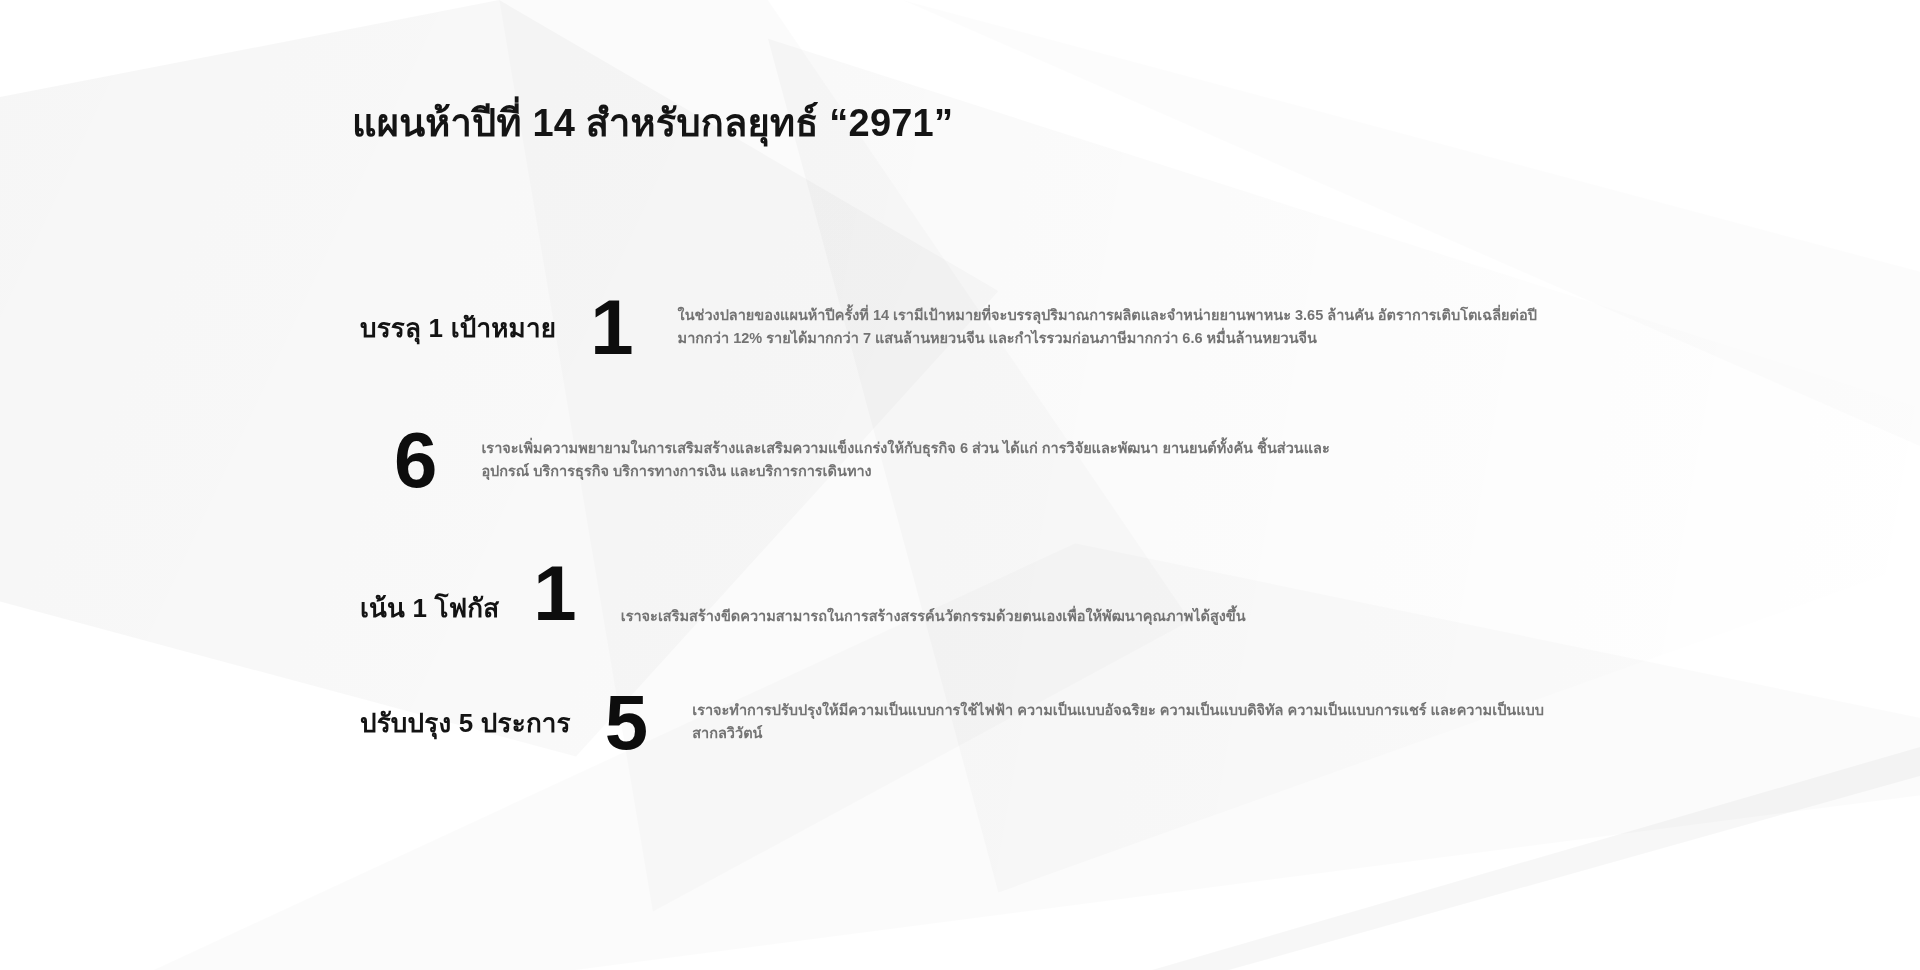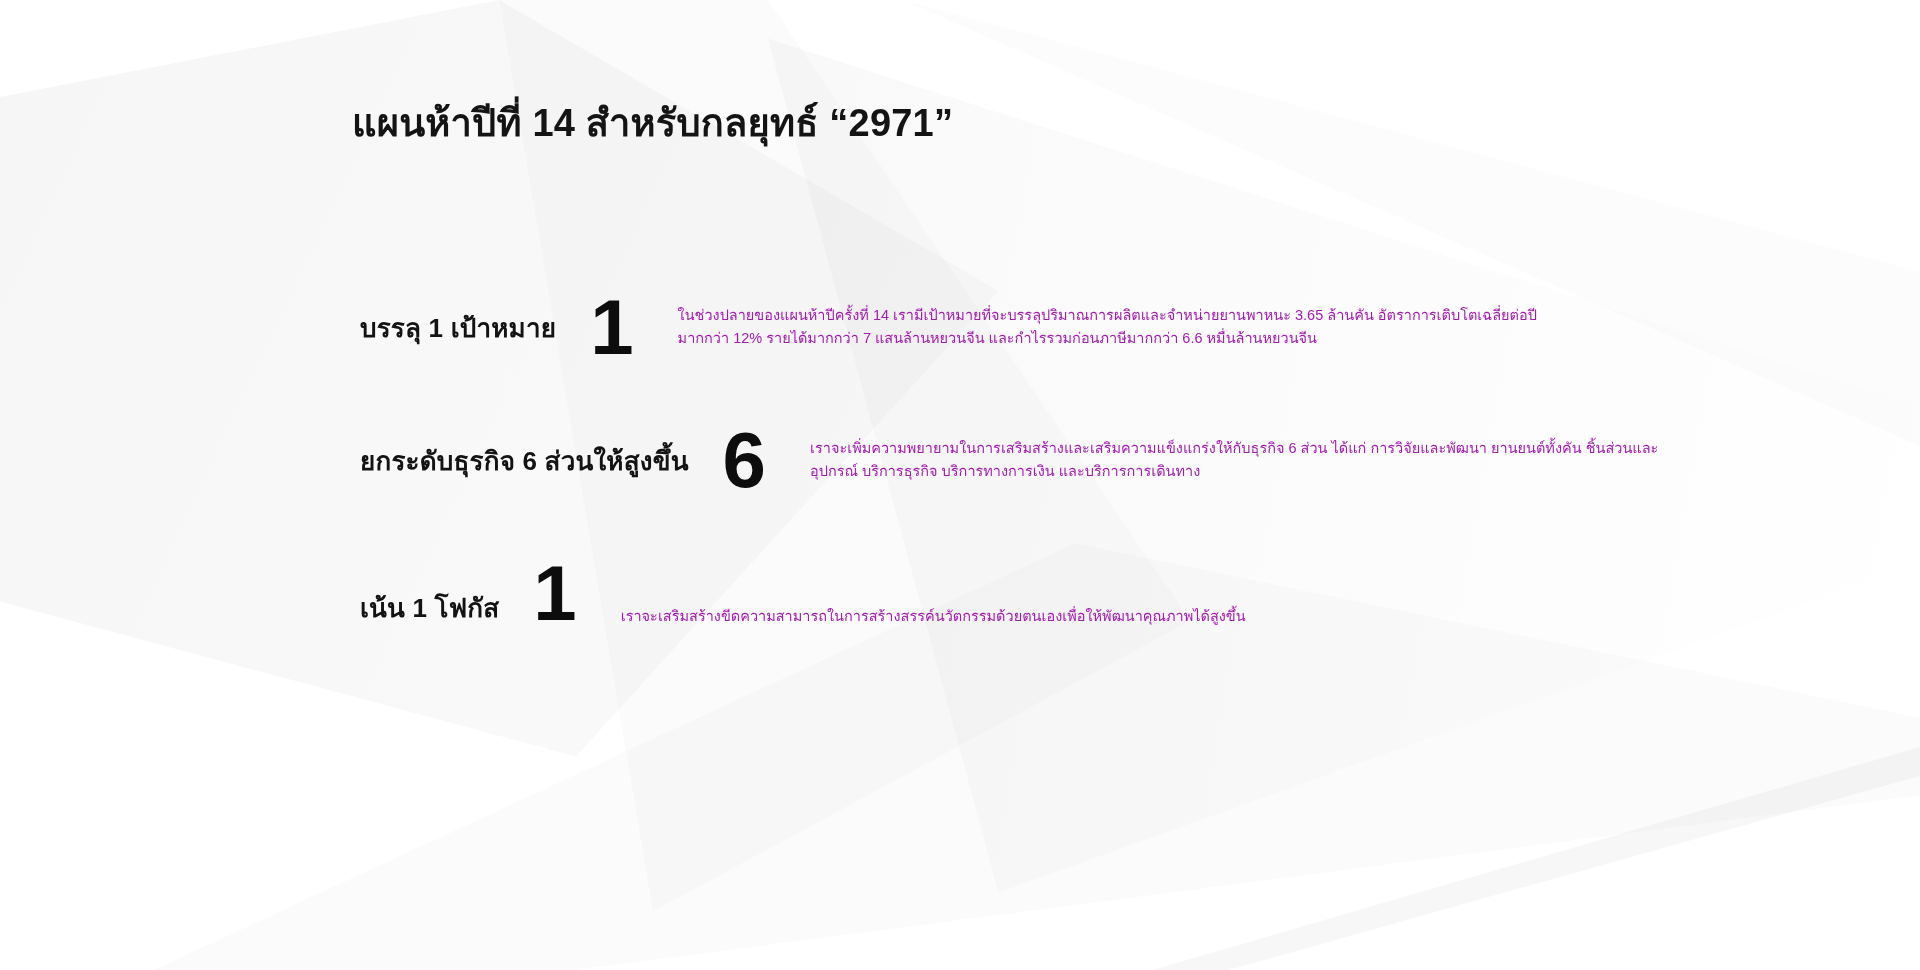--- a/index.html
+++ b/index.html
@@ -82,22 +82,22 @@
     color: #0d0d0d;
     line-height: 70px;
     margin-left: 34px;
     letter-spacing: -2px;
   }
   .row-desc {
     margin-left: 46px;
     max-width: 860px;
     font-size: 14.5px;
     line-height: 23px;
-    font-weight: 400;
-    color: #a21caf;
+    font-weight: 700;
+    color: #737373;
   }
 </style>
 </head>
 <body>
 
 <div class="slide">
 
   <div class="bg-layer">
     <div class="poly poly-1"></div>
     <div class="poly poly-2"></div>
@@ -109,25 +109,29 @@
 
   <h1 class="title">แผนห้าปีที่ 14 สำหรับกลยุทธ์ “2971”</h1>
 
   <div class="row row-1">
     <span class="row-label">บรรลุ 1 เป้าหมาย</span>
     <span class="row-number">1</span>
     <div class="row-desc">ในช่วงปลายของแผนห้าปีครั้งที่ 14 เรามีเป้าหมายที่จะบรรลุปริมาณการผลิตและจำหน่ายยานพาหนะ 3.65 ล้านคัน อัตราการเติบโตเฉลี่ยต่อปีมากกว่า 12% รายได้มากกว่า 7 แสนล้านหยวนจีน และกำไรรวมก่อนภาษีมากกว่า 6.6 หมื่นล้านหยวนจีน</div>
   </div>
 
   <div class="row row-2">
-    <span class="row-label">ยกระดับธุรกิจ 6 ส่วนให้สูงขึ้น</span>
     <span class="row-number">6</span>
     <div class="row-desc">เราจะเพิ่มความพยายามในการเสริมสร้างและเสริมความแข็งแกร่งให้กับธุรกิจ 6 ส่วน ได้แก่ การวิจัยและพัฒนา ยานยนต์ทั้งคัน ชิ้นส่วนและอุปกรณ์ บริการธุรกิจ บริการทางการเงิน และบริการการเดินทาง</div>
   </div>
 
   <div class="row row-3">
     <span class="row-label">เน้น 1 โฟกัส</span>
     <span class="row-number">1</span>
     <div class="row-desc">เราจะเสริมสร้างขีดความสามารถในการสร้างสรรค์นวัตกรรมด้วยตนเองเพื่อให้พัฒนาคุณภาพได้สูงขึ้น</div>
   </div>
 
+  <div class="row row-4">
+    <span class="row-label">ปรับปรุง 5 ประการ</span>
+    <span class="row-number">5</span>
+    <div class="row-desc">เราจะทำการปรับปรุงให้มีความเป็นแบบการใช้ไฟฟ้า ความเป็นแบบอัจฉริยะ ความเป็นแบบดิจิทัล ความเป็นแบบการแชร์ และความเป็นแบบสากลวิวัตน์</div>
+  </div>
 
 </div>
 
 </body></html>

